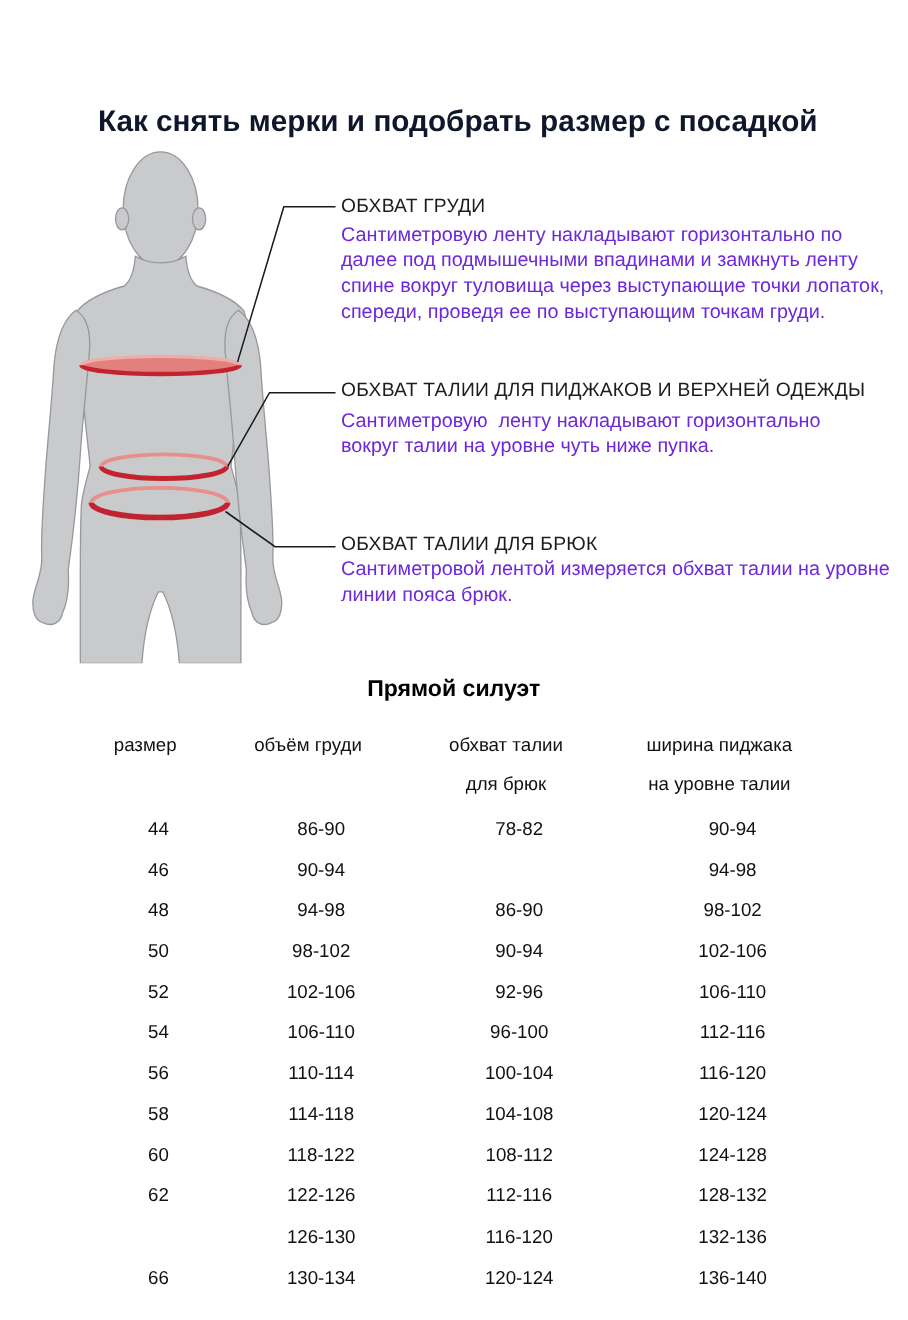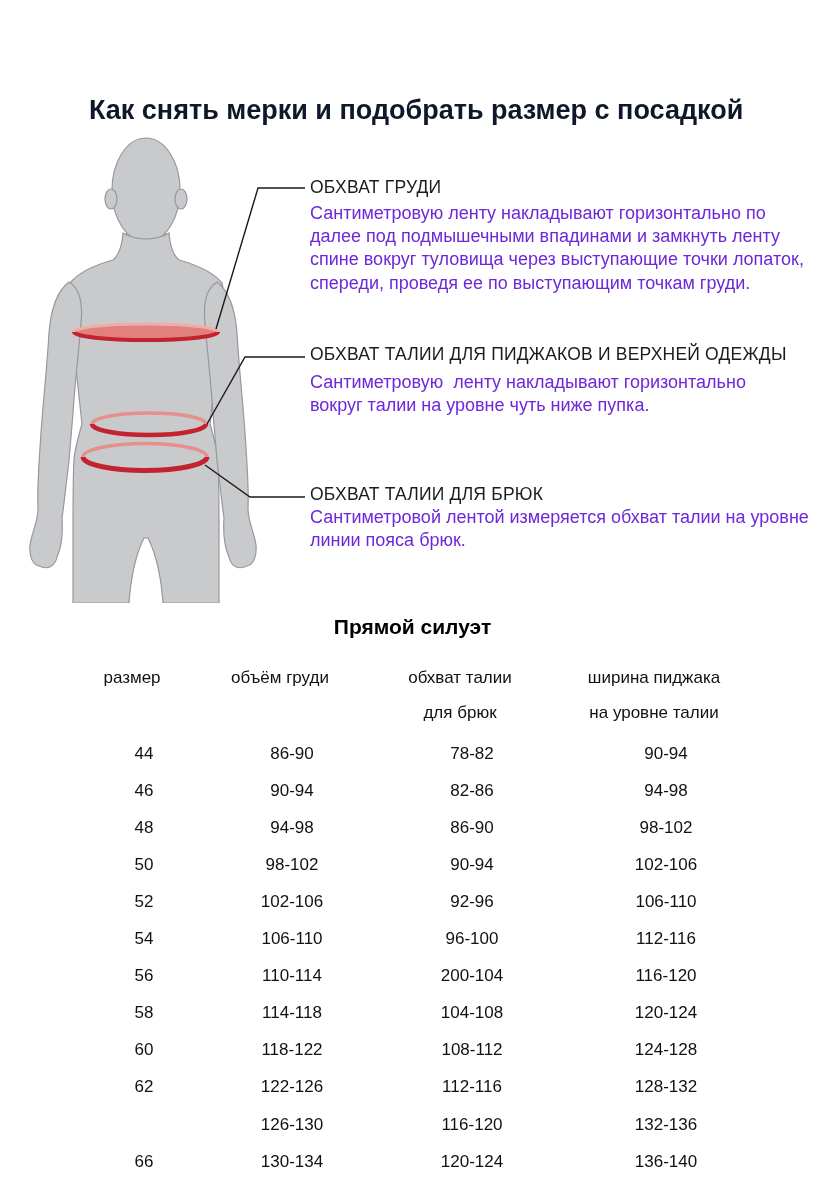--- a/index.html
+++ b/index.html
@@ -151,21 +151,20 @@
 <div id="size-rows">
     <div class="trow" style="top: 744px;">
       <div class="tcell col0">44</div>
       <div class="tcell col1">86-90</div>
       <div class="tcell col2">78-82</div>
       <div class="tcell col3">90-94</div>
     </div>
     <div class="trow" style="top: 781.05px;">
       <div class="tcell col0">46</div>
       <div class="tcell col1">90-94</div>
-      <div class="tcell col2">82-86</div>
       <div class="tcell col3">94-98</div>
     </div>
     <div class="trow" style="top: 818.1px;">
       <div class="tcell col0">48</div>
       <div class="tcell col1">94-98</div>
       <div class="tcell col2">86-90</div>
       <div class="tcell col3">98-102</div>
     </div>
     <div class="trow" style="top: 855.15px;">
       <div class="tcell col0">50</div>
@@ -181,21 +180,21 @@
     </div>
     <div class="trow" style="top: 929.25px;">
       <div class="tcell col0">54</div>
       <div class="tcell col1">106-110</div>
       <div class="tcell col2">96-100</div>
       <div class="tcell col3">112-116</div>
     </div>
     <div class="trow" style="top: 966.3px;">
       <div class="tcell col0">56</div>
       <div class="tcell col1">110-114</div>
-      <div class="tcell col2">200-104</div>
+      <div class="tcell col2">100-104</div>
       <div class="tcell col3">116-120</div>
     </div>
     <div class="trow" style="top: 1003.35px;">
       <div class="tcell col0">58</div>
       <div class="tcell col1">114-118</div>
       <div class="tcell col2">104-108</div>
       <div class="tcell col3">120-124</div>
     </div>
     <div class="trow" style="top: 1040.4px;">
       <div class="tcell col0">60</div>

